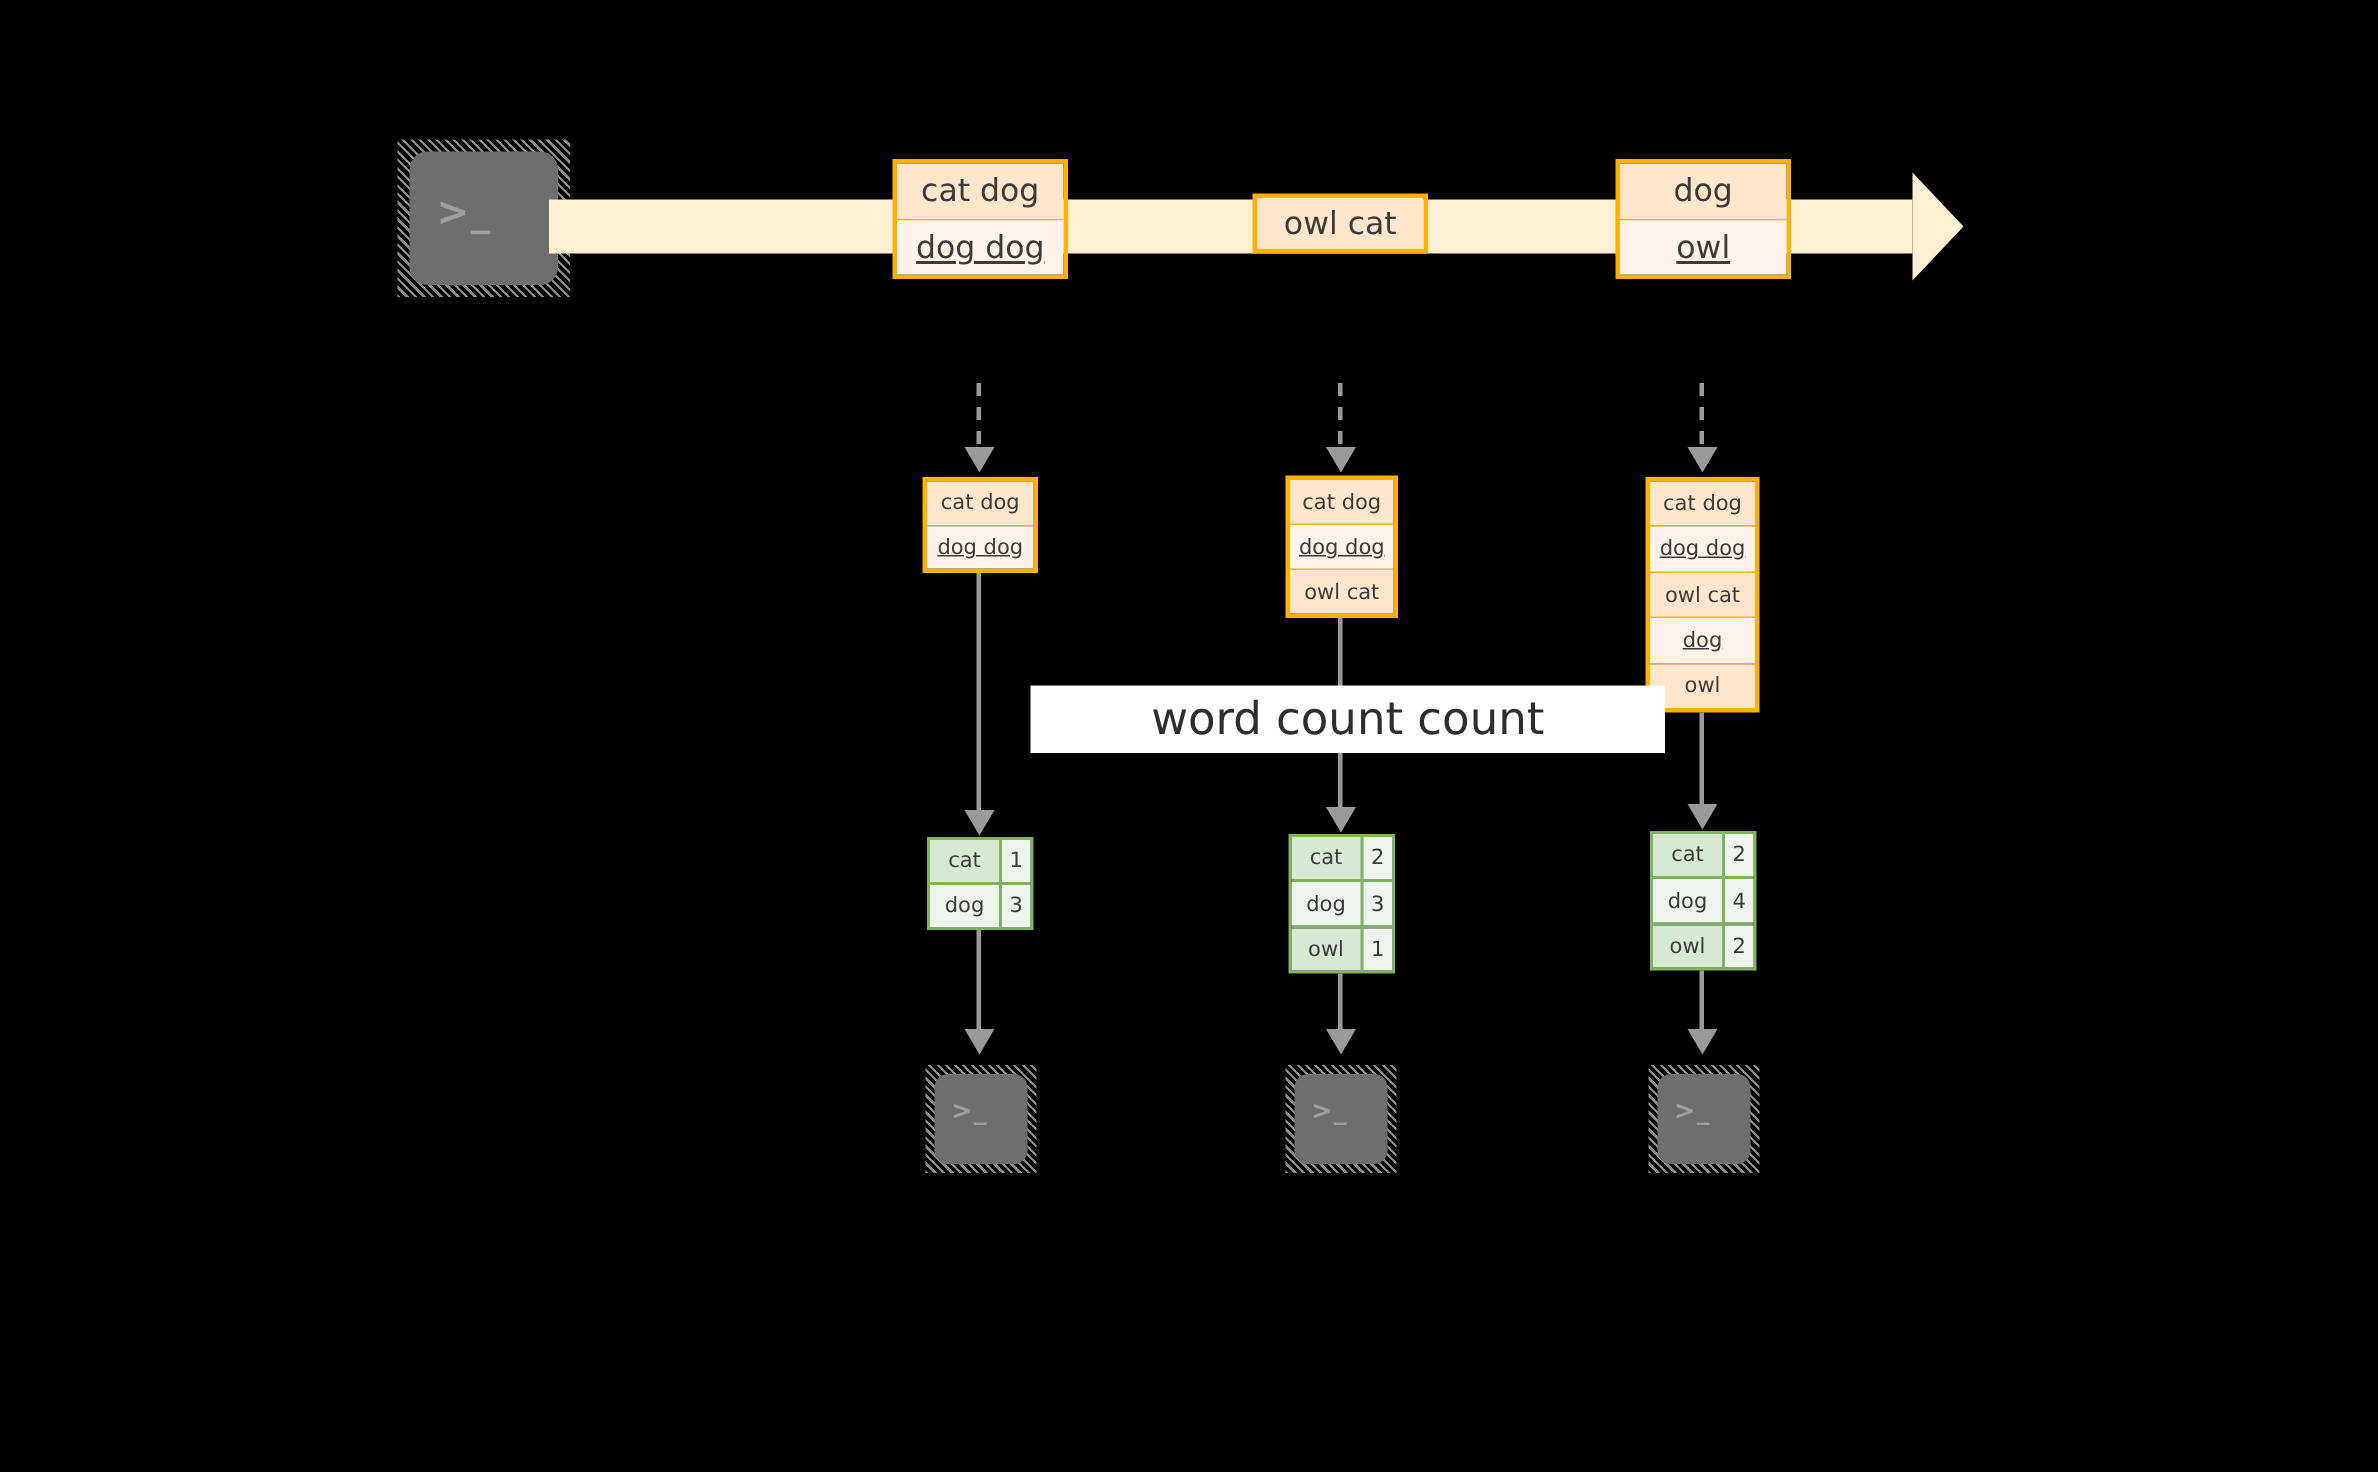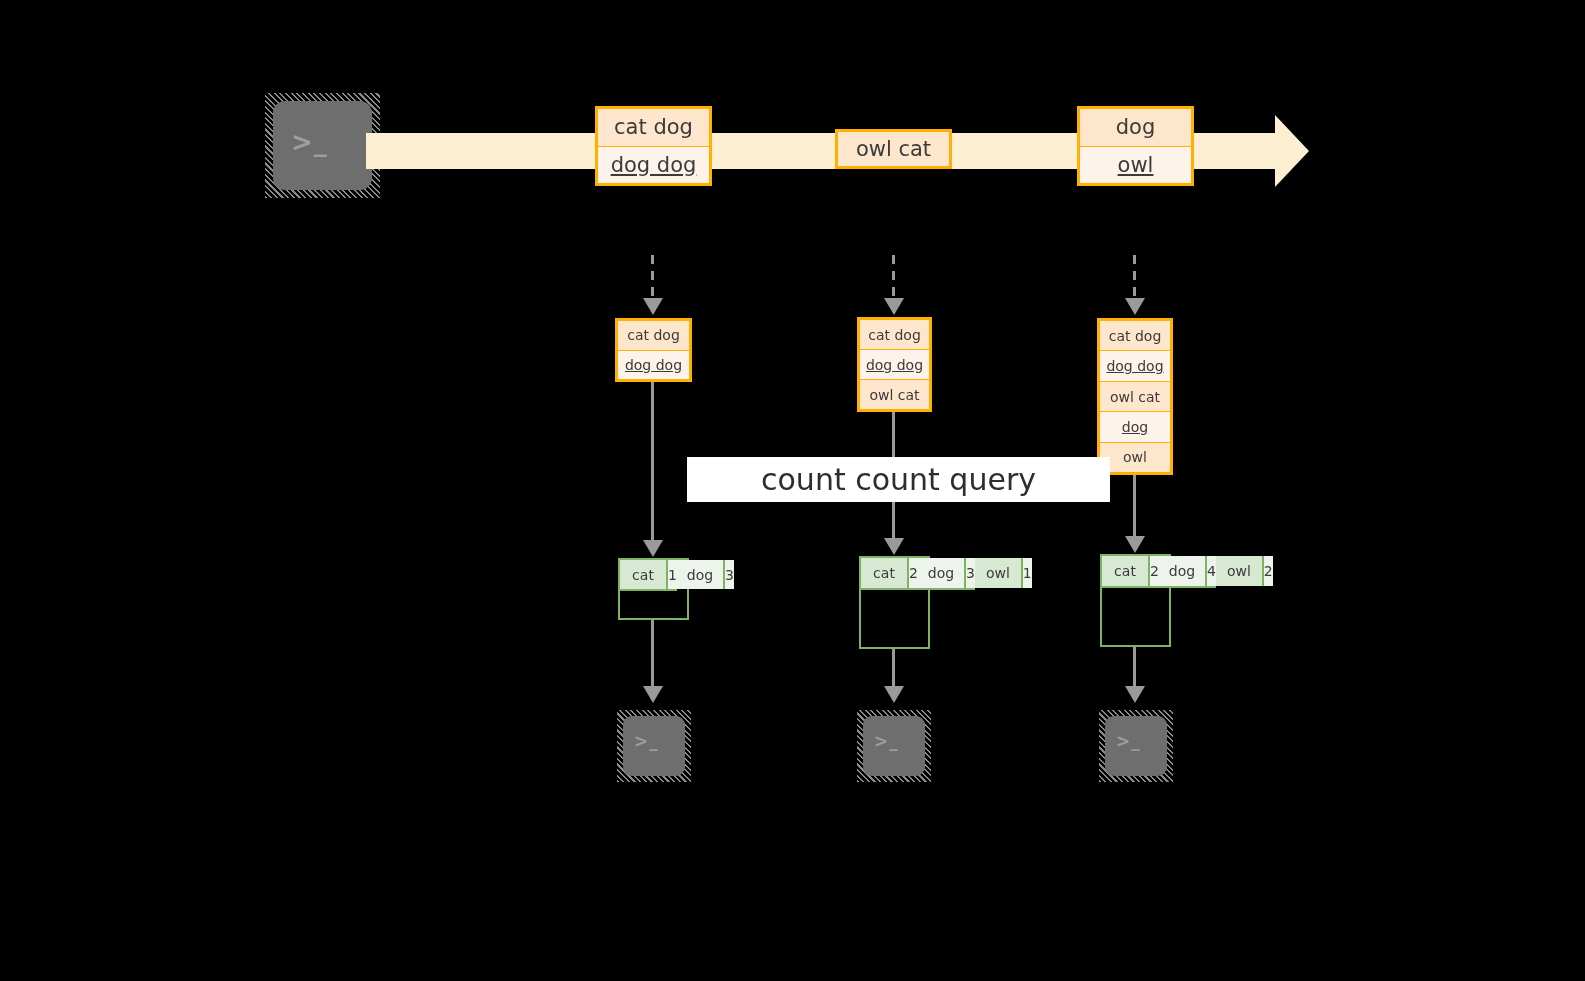--- a/index.html
+++ b/index.html
@@ -34,21 +34,21 @@
   .obox{border:3px solid #FFB000;display:flex;flex-direction:column;}
   .obox .r{
     display:flex;align-items:center;justify-content:center;
     color:#3b3b3b;border-bottom:1.5px solid #FFB000;
   }
   .obox .r:last-child{border-bottom:none;}
   .fill-d{background:#FEE6CC;}
   .fill-l{background:#FDF3EA;text-decoration:underline;}
 
   
-  .gbox{border:2.5px solid #7FB35F;display:flex;flex-direction:row;}
+  .gbox{border:2.5px solid #7FB35F;display:flex;flex-direction:column;}
   .gbox .gr{display:flex;border-bottom:2px solid #7FB35F;}
   .gbox .gr:last-child{border-bottom:none;}
   .gbox .gc{display:flex;align-items:center;justify-content:center;color:#3b3b3b;}
   .gbox .gc.word{border-right:2px solid #7FB35F;}
   .gfill-d{background:#D7E9D2;}
   .gfill-l{background:#EDF4EB;}
 
   
   .vline{background:#9a9a9a;width:3px;}
   .vdash{
@@ -192,16 +192,16 @@
   <div class="abs vline" style="left:1133px;top:647px;height:42px;"></div>
   <div class="abs ahead" style="left:1125px;top:686px;"></div>
 
   <div class="abs term small" style="left:1099px;top:710px;width:74px;height:72px;">
     <div class="inner">
       <span class="prompt" style="left:11px;top:17px;font-size:17px;">&gt;_</span>
     </div>
   </div>
 
   <div class="abs qband" style="left:687px;top:457px;width:423px;height:45px;">
-    <span class="qtxt" style="font-size:30px;">count count query</span>
+    <span class="qtxt" style="font-size:30px;">word count count</span>
   </div>
 
 </div>
 
 </body></html>

